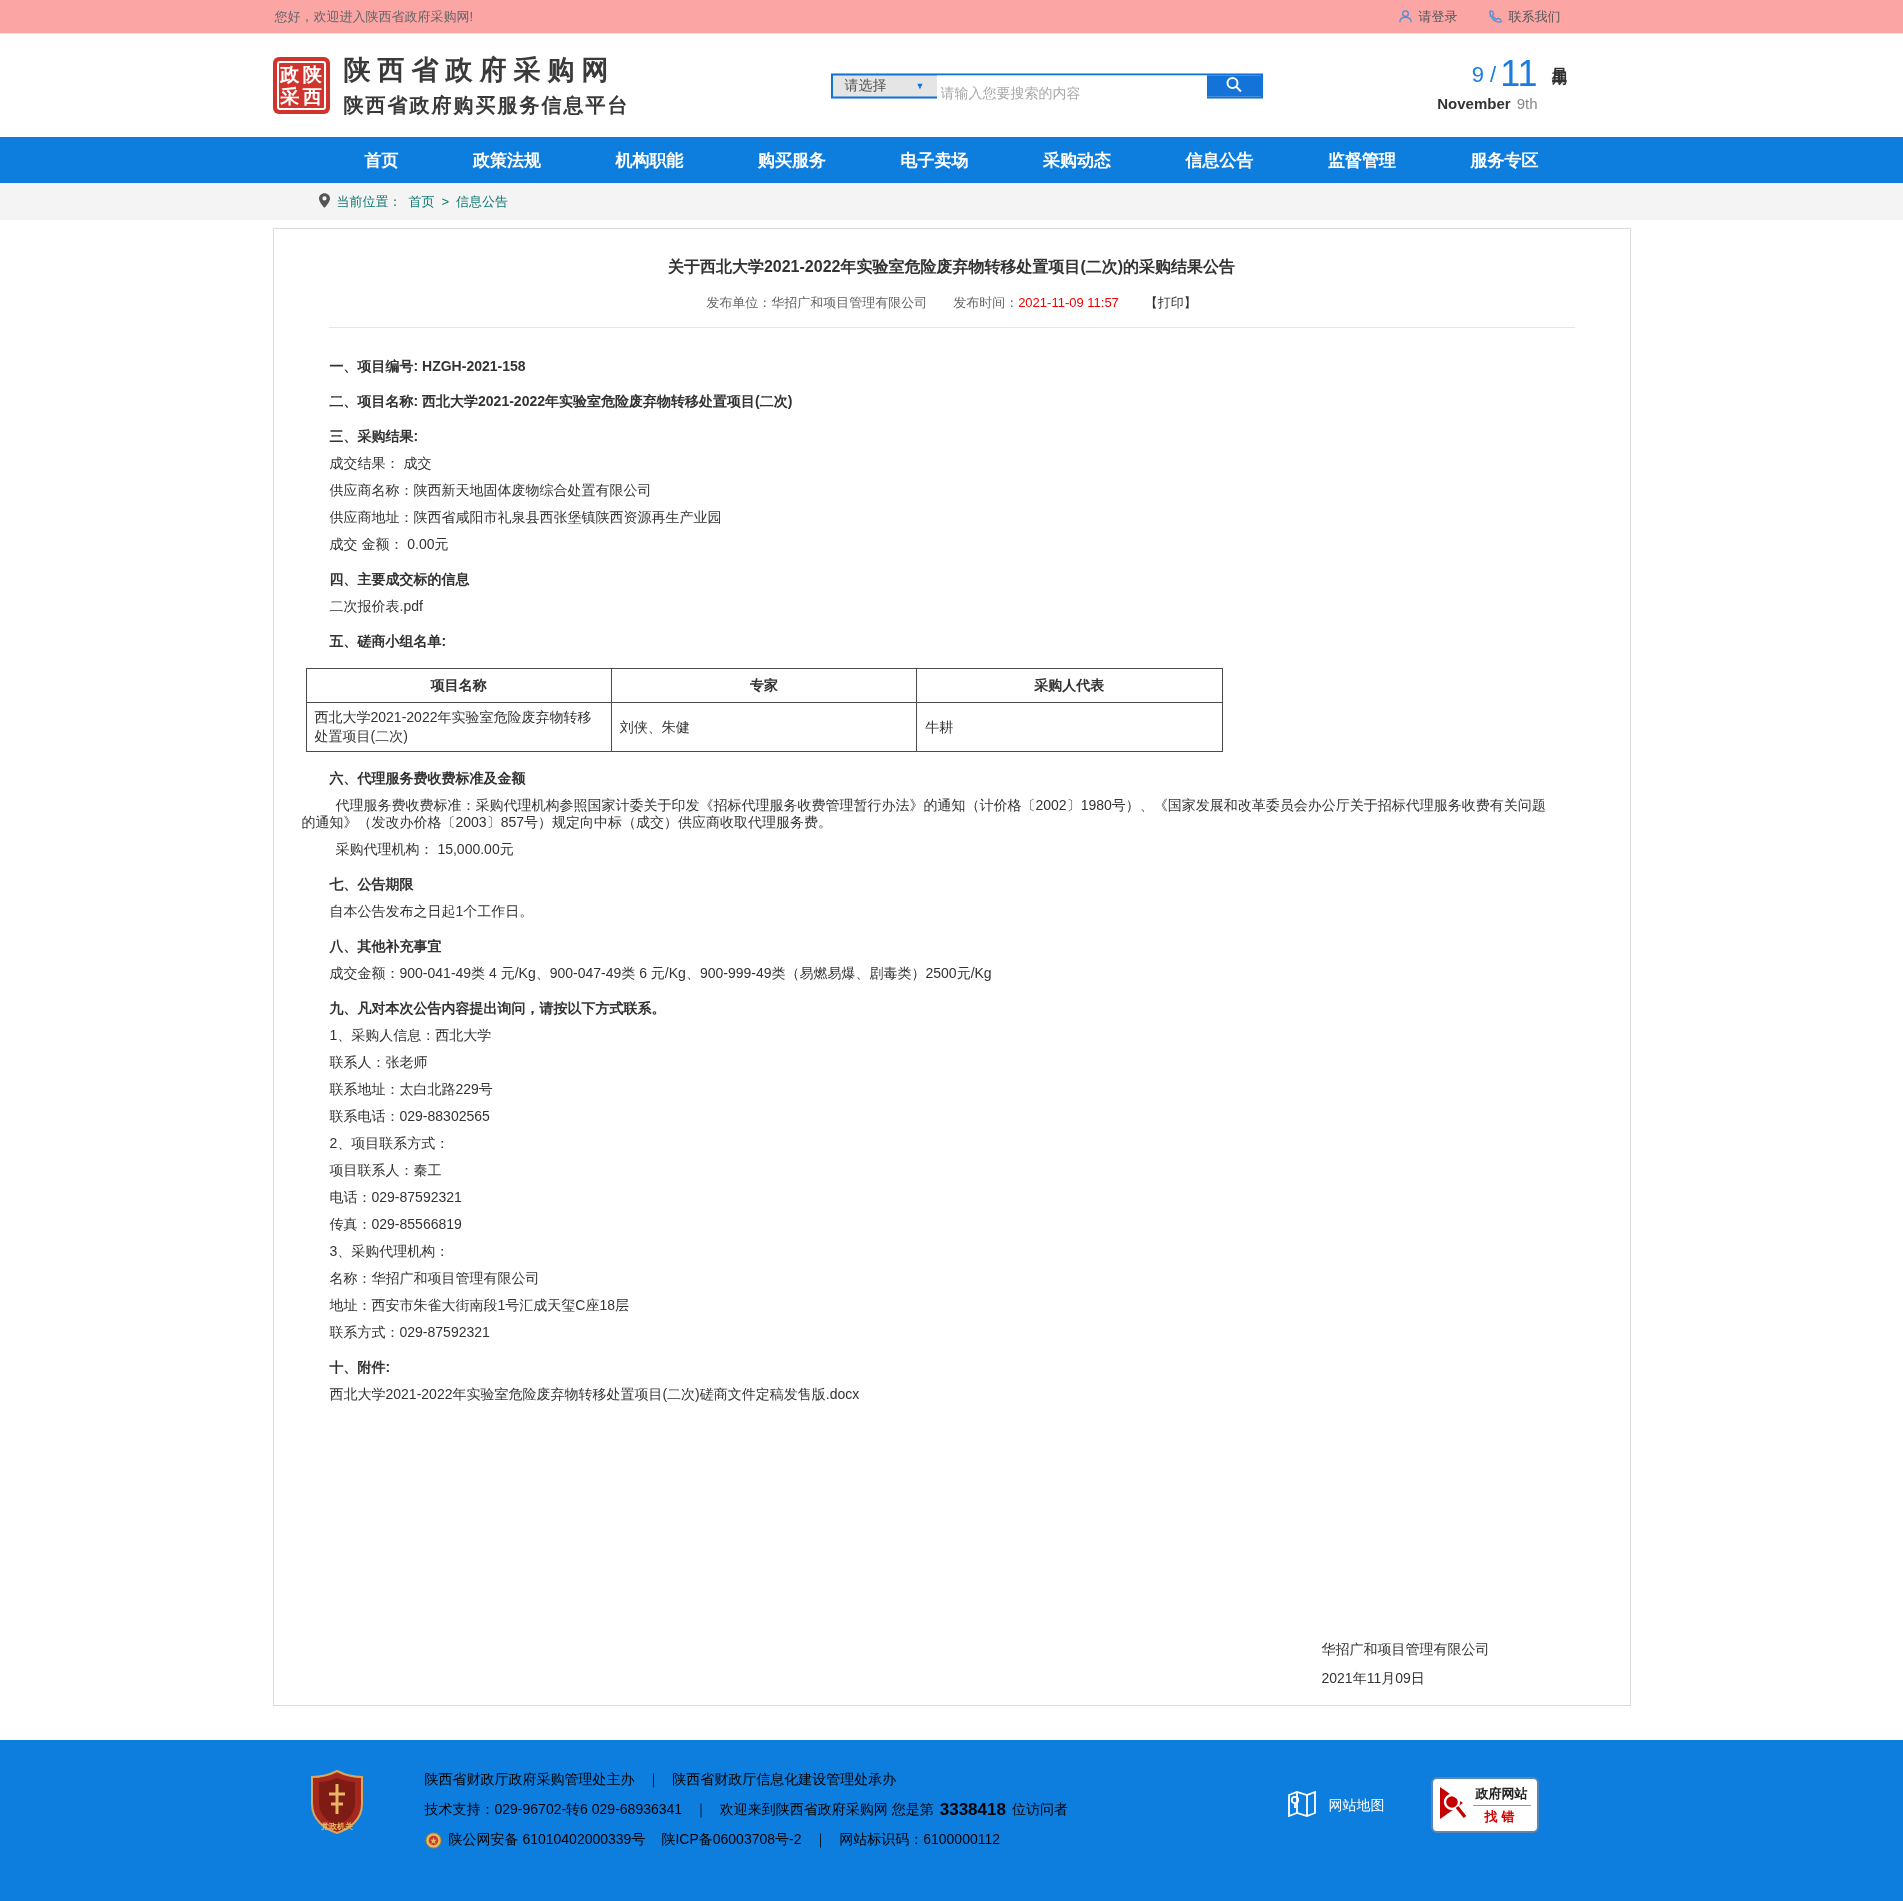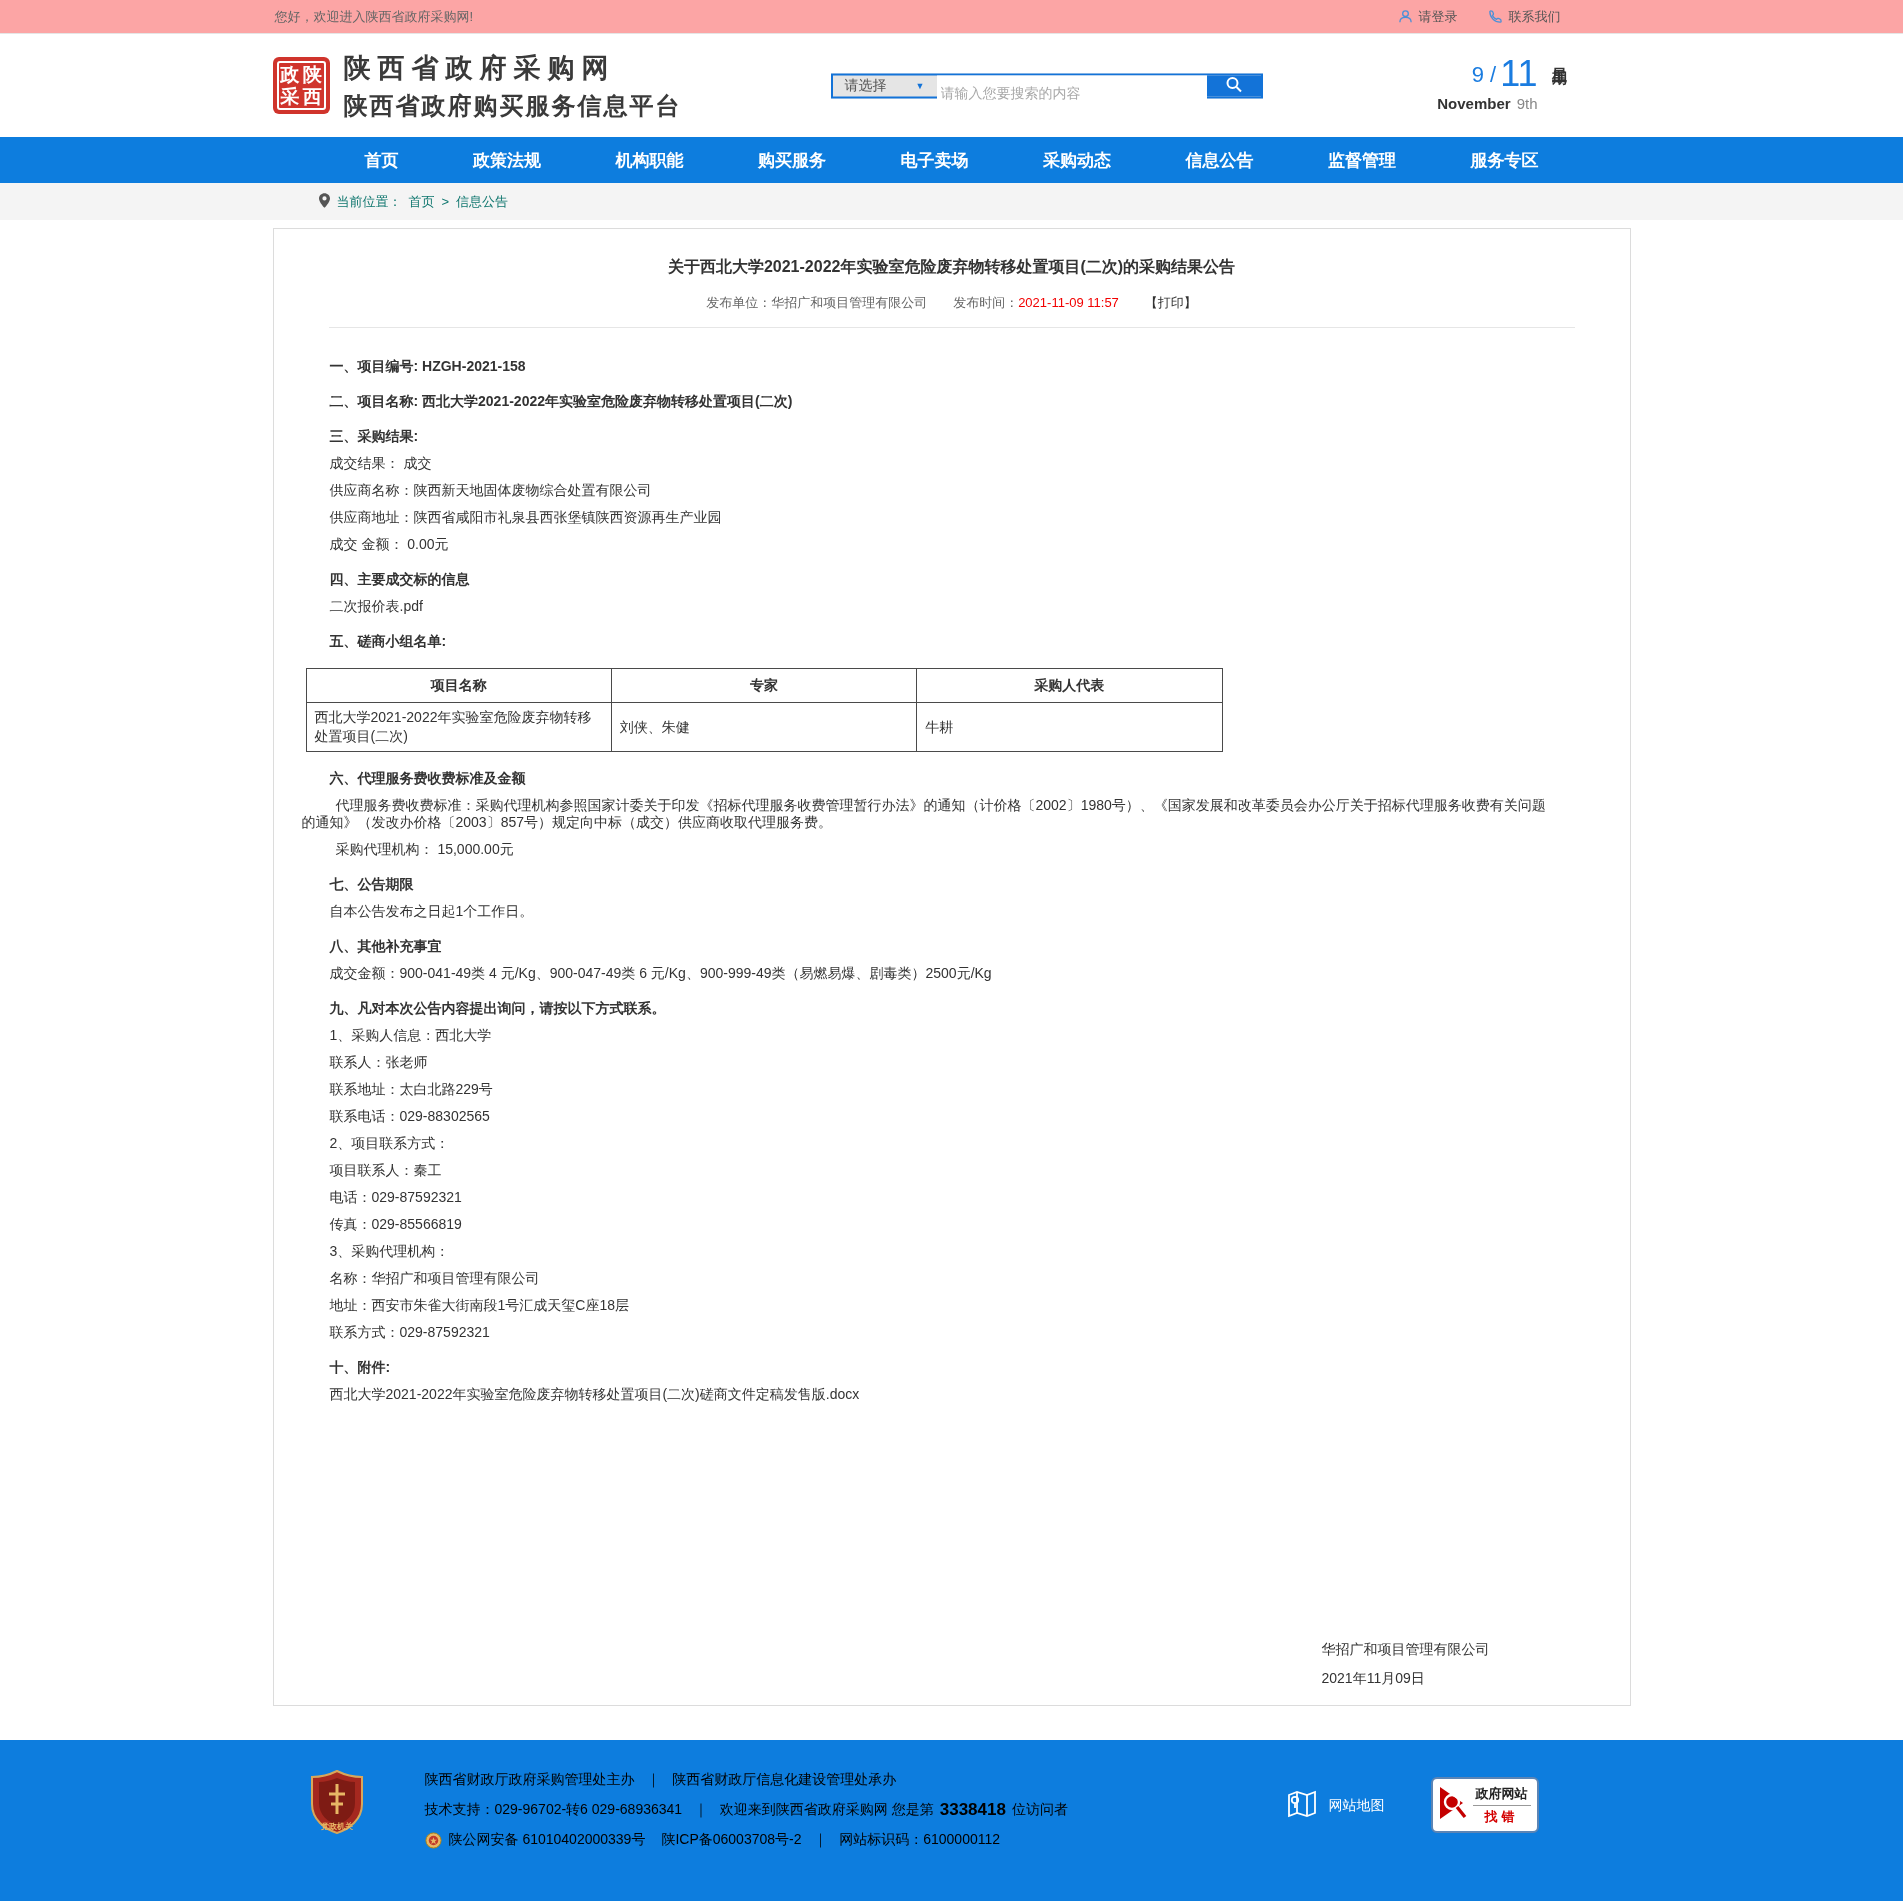--- a/index.html
+++ b/index.html
@@ -17,21 +17,21 @@
 
   
   .header{height:103px;background:#fff}
   .header .wrap{height:100%;display:flex;align-items:center}
   .logo{display:flex;align-items:center;cursor:pointer}
   .seal{width:57px;height:57px;background:#d0342c;border-radius:6px;padding:4px}
   .seal-in{width:100%;height:100%;border:2px solid #fff;border-radius:3px;display:grid;grid-template-columns:1fr 1fr;place-items:center}
   .seal-in span{color:#fff;font-size:19px;font-weight:bold;line-height:1}
   .titles{margin-left:14px}
   .site-name{font-size:27px;font-weight:bold;color:#3a3a3a;letter-spacing:7px;white-space:nowrap}
-  .site-sub{font-size:24px;font-weight:bold;color:#3a3a3a;letter-spacing:2px;margin-top:4px;white-space:nowrap}
+  .site-sub{font-size:20px;font-weight:bold;color:#3a3a3a;letter-spacing:2px;margin-top:4px;white-space:nowrap}
 
   .search{position:absolute;left:558px;top:50%;transform:translateY(-50%);width:432px;height:25px;border:2px solid #1373d8;display:flex;align-items:stretch;background:#e5e5e5}
   .search-select{width:104px;display:flex;align-items:center;justify-content:space-between;padding:0 12px;font-size:14px;color:#555;cursor:pointer}
   .caret{font-size:9px;color:#1373d8}
   .search-input{flex:1;border:none;outline:none;font-size:14px;color:#333;padding:17px 4px;min-width:0}
   .search-input::placeholder{color:#a9a9a9}
   .search-btn{width:54px;background:#1373d8;border:none;display:flex;align-items:center;justify-content:center;cursor:pointer}
 
   .datebox{position:absolute;right:62px;top:50%;transform:translateY(-50%);display:flex;align-items:center;gap:12px}
   .date-nums{display:flex;align-items:flex-end;gap:4px;justify-content:flex-end}

